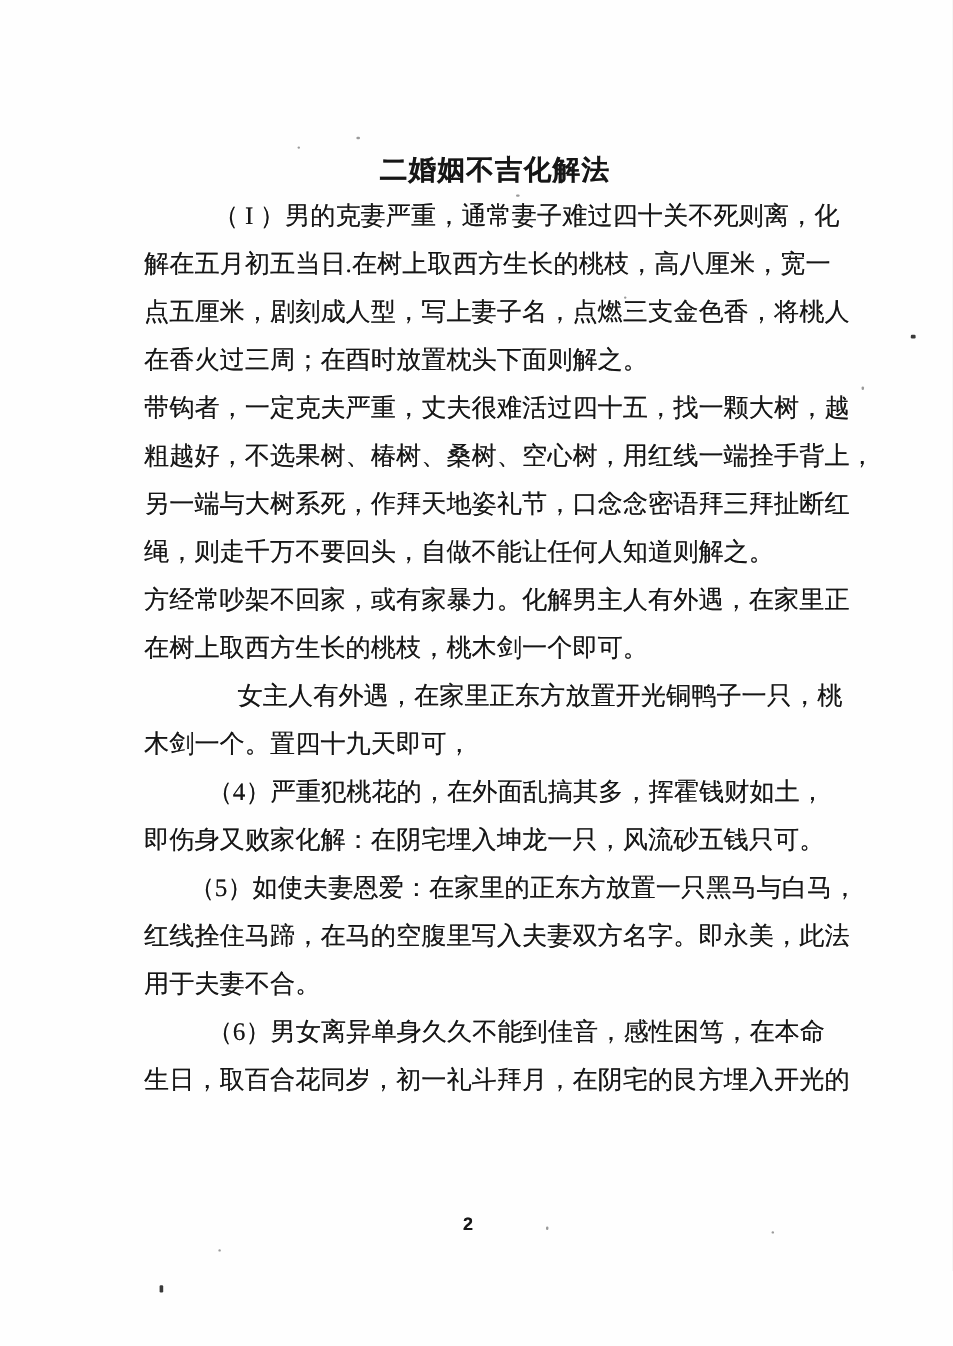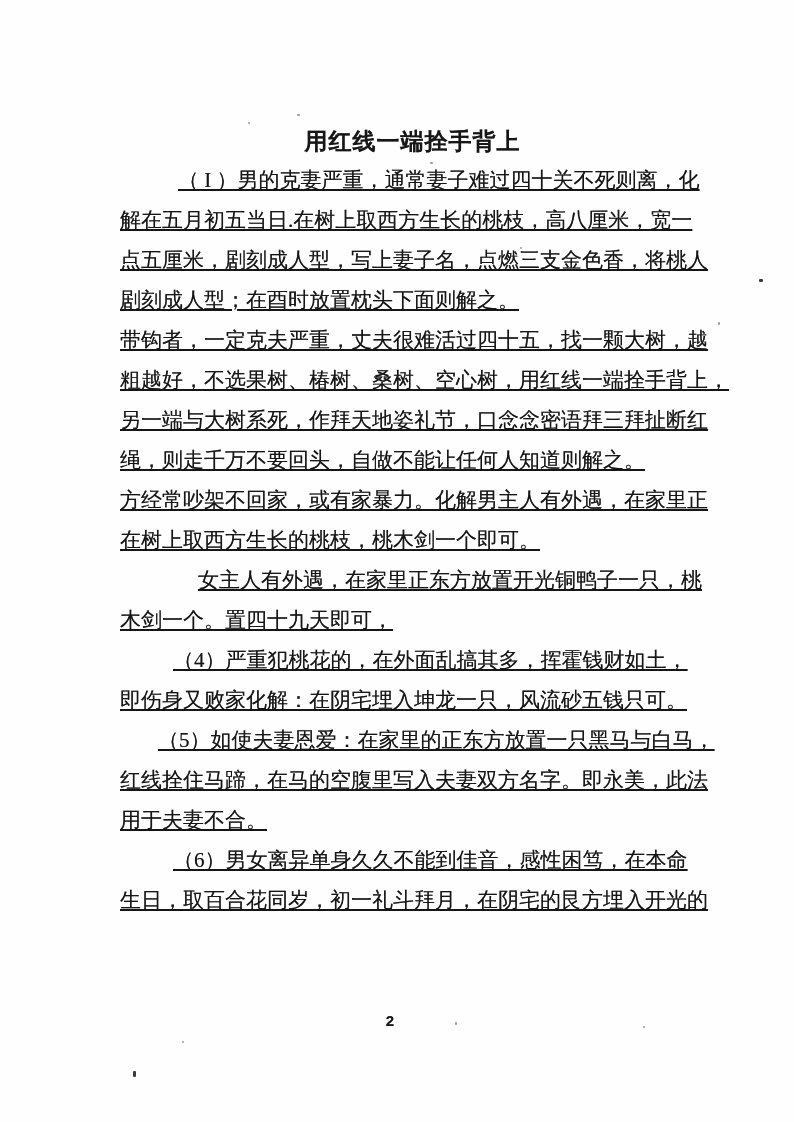--- a/index.html
+++ b/index.html
@@ -27,21 +27,20 @@
     font-weight: bold;
     letter-spacing: 1px;
     text-shadow: 0 0 0.5px rgba(0,0,0,0.6);
     white-space: nowrap;
   }
   .text-block {
     position: absolute;
     top: 160px;
     left: 120px;
     width: 600px;
-    text-decoration: underline;
   }
   .line {
     height: 40px;
     line-height: 40px;
     font-size: 21px;
     letter-spacing: 0px;
     white-space: nowrap;
     text-shadow: 0 0 0.5px rgba(0,0,0,0.55);
   }
   .page-number {
@@ -60,27 +59,27 @@
     background: #3a3a3a;
     border-radius: 1px;
   }
   .speck.faint { background: #9a9a9a; }
 </style>
 </head>
 <body>
 
 <div class="page">
 
-  <div class="doc-title">用红线一端拴手背上</div>
+  <div class="doc-title">二婚姻不吉化解法</div>
 
   <div class="text-block">
       <div class="line" style="text-indent: 58px;">（ I ）男的克妻严重，通常妻子难过四十关不死则离，化</div>
       <div class="line" style="text-indent: 0px;">解在五月初五当日.在树上取西方生长的桃枝，高八厘米，宽一</div>
       <div class="line" style="text-indent: 0px;">点五厘米，剧刻成人型，写上妻子名，点燃三支金色香，将桃人</div>
-      <div class="line" style="text-indent: 0px;">剧刻成人型；在酉时放置枕头下面则解之。</div>
+      <div class="line" style="text-indent: 0px;">在香火过三周；在酉时放置枕头下面则解之。</div>
       <div class="line" style="text-indent: 0px;">带钩者，一定克夫严重，丈夫很难活过四十五，找一颗大树，越</div>
       <div class="line" style="text-indent: 0px;">粗越好，不选果树、椿树、桑树、空心树，用红线一端拴手背上，</div>
       <div class="line" style="text-indent: 0px;">另一端与大树系死，作拜天地姿礼节，口念念密语拜三拜扯断红</div>
       <div class="line" style="text-indent: 0px;">绳，则走千万不要回头，自做不能让任何人知道则解之。</div>
       <div class="line" style="text-indent: 0px;">方经常吵架不回家，或有家暴力。化解男主人有外遇，在家里正</div>
       <div class="line" style="text-indent: 0px;">在树上取西方生长的桃枝，桃木剑一个即可。</div>
       <div class="line" style="text-indent: 78px;">女主人有外遇，在家里正东方放置开光铜鸭子一只，桃</div>
       <div class="line" style="text-indent: 0px;">木剑一个。置四十九天即可，</div>
       <div class="line" style="text-indent: 53px;">（4）严重犯桃花的，在外面乱搞其多，挥霍钱财如土，</div>
       <div class="line" style="text-indent: 0px;">即伤身又败家化解：在阴宅埋入坤龙一只，风流砂五钱只可。</div>

